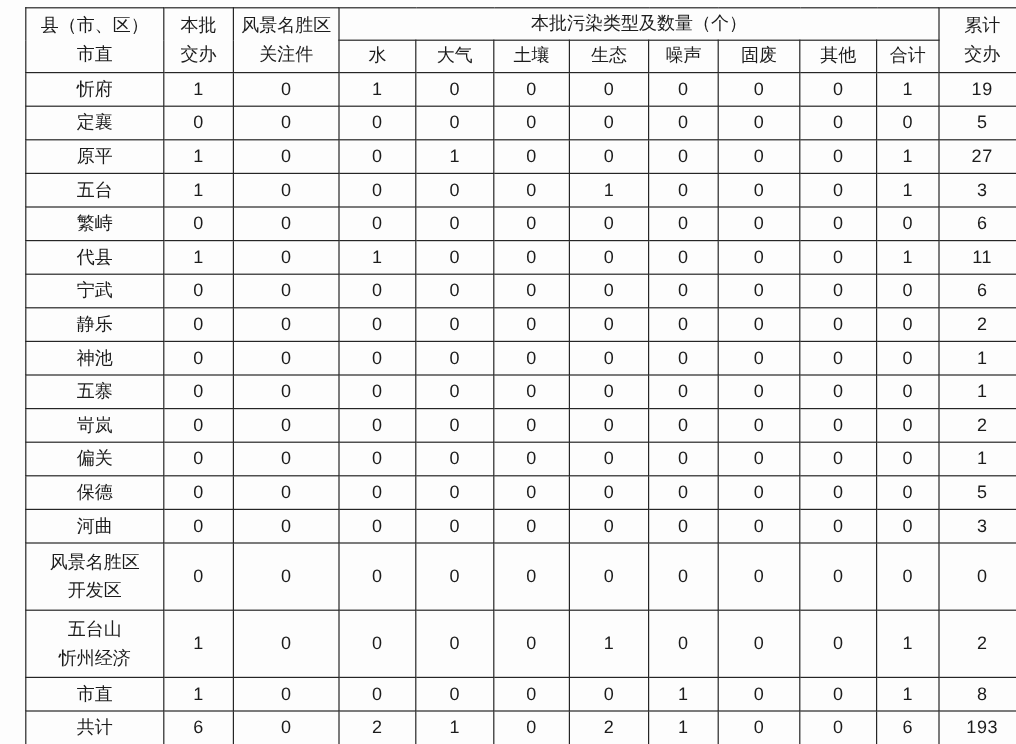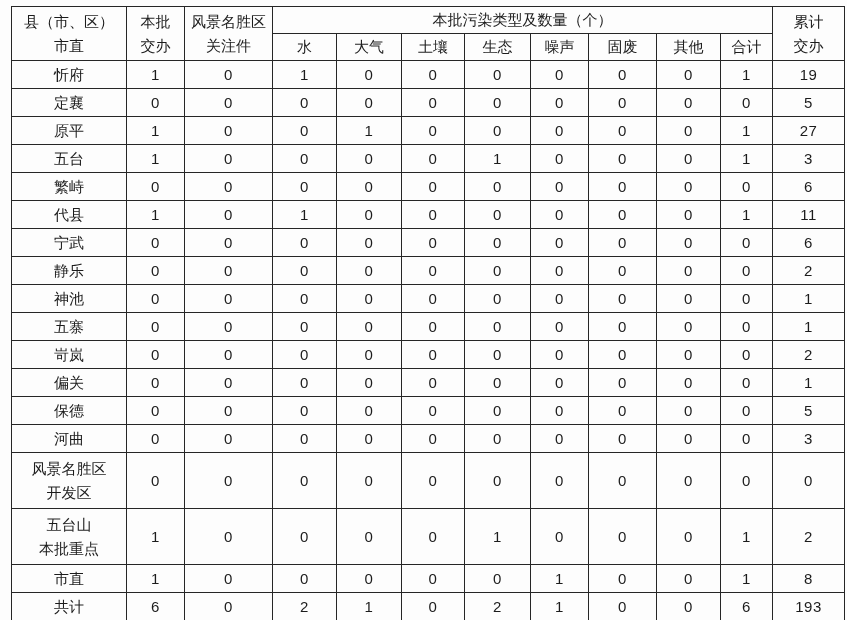--- a/index.html
+++ b/index.html
@@ -8,21 +8,21 @@
     background: #fdfdfd;
     font-family: "Liberation Sans", sans-serif;
     color: #1c1c1c;
   }
   body {
     width: 847px;
     height: 620px;
     overflow: hidden;
   }
   .wrap {
-    padding: 6px 0 0 11px;
+    padding: 6px 0 0 21px;
     border-radius: 20px;
   }
   table {
     border-collapse: collapse;
     table-layout: fixed;
     width: 834px;
   }
   th, td {
     border: 1px solid #262626;
     text-align: center;
@@ -288,21 +288,21 @@
           <td class="num">0</td>
           <td class="num">0</td>
           <td class="num">0</td>
           <td class="num">0</td>
           <td class="num">0</td>
           <td class="num">0</td>
           <td class="num">0</td>
         </tr>
         <tr class="tall">
           <td>五台山
-本批重点</td>
+忻州经济</td>
           <td class="num">1</td>
           <td class="num">0</td>
           <td class="num">0</td>
           <td class="num">0</td>
           <td class="num">0</td>
           <td class="num">1</td>
           <td class="num">0</td>
           <td class="num">0</td>
           <td class="num">0</td>
           <td class="num">1</td>

